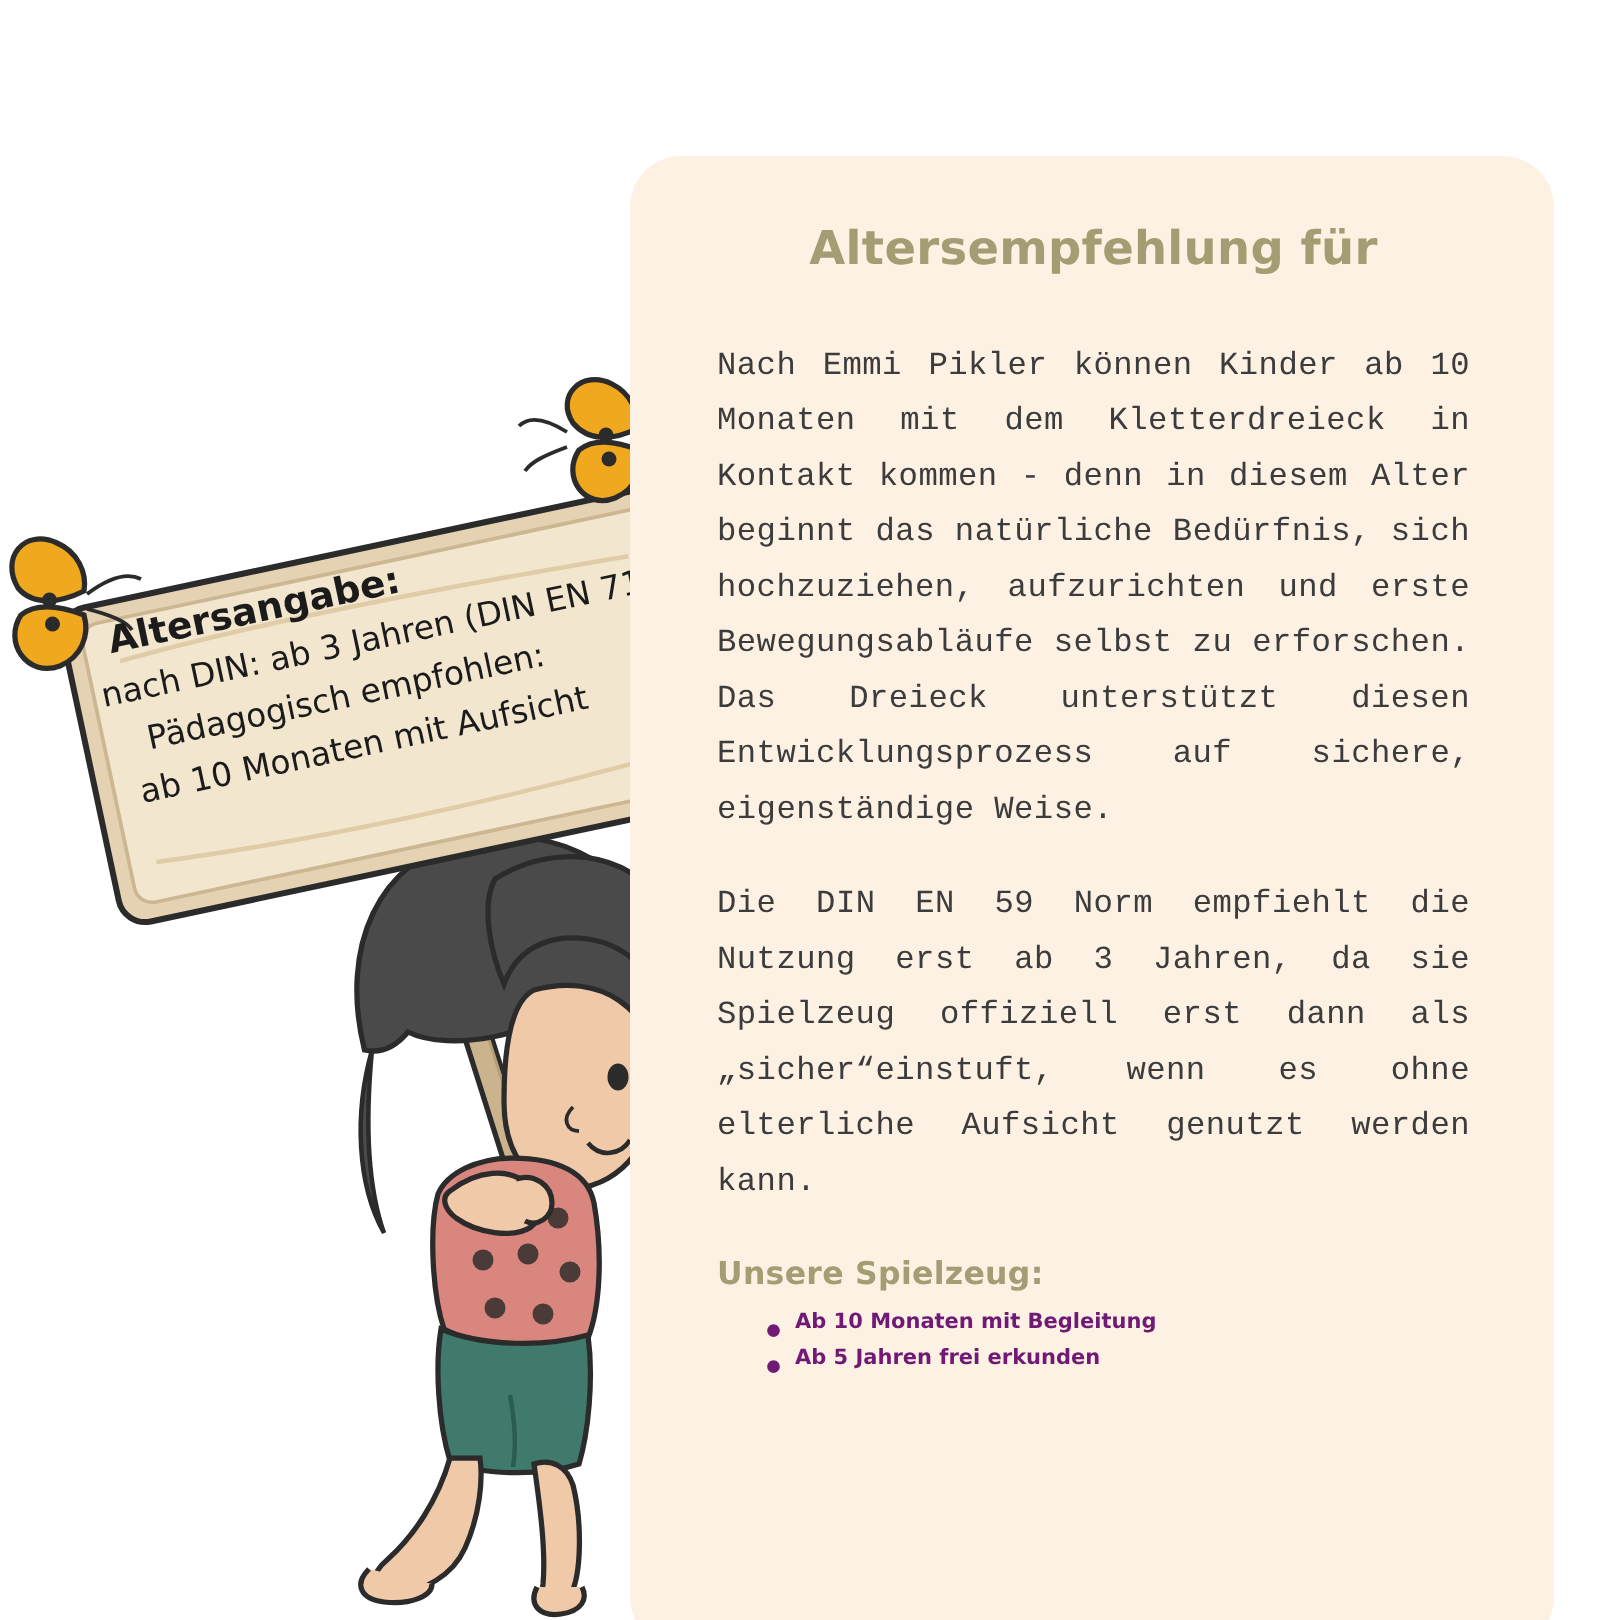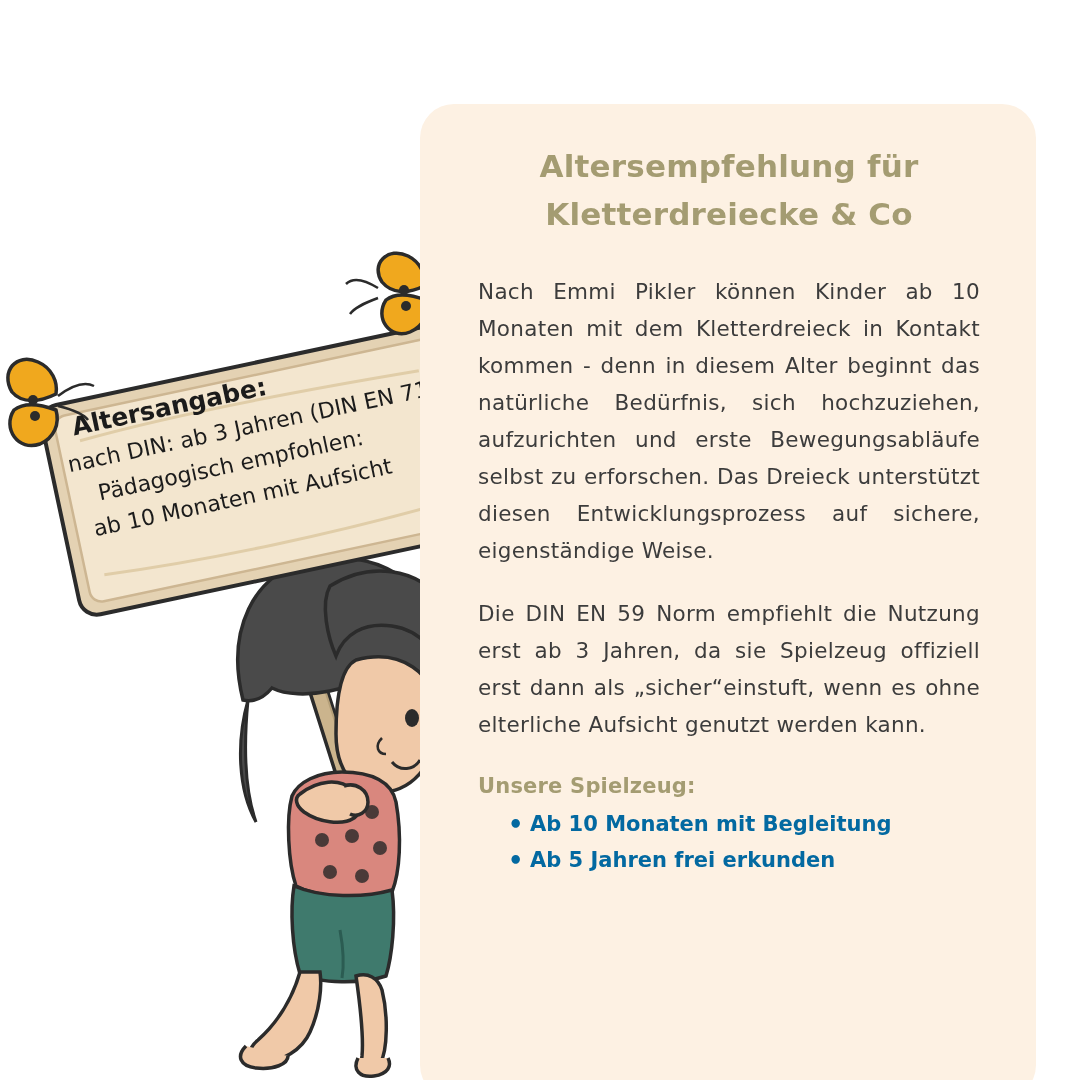--- a/index.html
+++ b/index.html
@@ -50,20 +50,21 @@
     display: block;
   }
 
   .body-para {
     color: #3c3c3c;
     font-size: 21.5px;
     line-height: 1.72;
     text-align: justify;
     margin: 0;
     letter-spacing: 0.3px;
+    font-family: Liberation Mono, monospace;
   }
   #para-1 {
     margin-top: 36px;
   }
   #para-2 {
     margin-top: 26px;
   }
 
   #rec-heading {
     margin-top: 30px;
@@ -71,23 +72,23 @@
     font-weight: bold;
     font-size: 21px;
     letter-spacing: 0.2px;
   }
   #rec-list {
     margin: 8px 0 0 0;
     padding-left: 30px;
     list-style: none;
   }
   #rec-list li {
-    color: #0369a1;
-    font-weight: bold;
-    font-size: 21px;
+    color: #701a75;
+    font-weight: bold;
+    font-size: 14px;
     line-height: 1.72;
     position: relative;
     padding-left: 22px;
   }
   #rec-list li::before {
     content: "•";
     position: absolute;
     left: 0;
     top: -1px;
     font-size: 24px;
@@ -220,21 +221,20 @@
   <div id="sign-title">Altersangabe:</div>
   <div class="sign-line" id="sign-line-1">nach DIN: ab 3 Jahren (DIN EN 71)</div>
   <div class="sign-line" id="sign-line-2">Pädagogisch empfohlen:</div>
   <div class="sign-line" id="sign-line-3">ab 10 Monaten mit Aufsicht</div>
 </div>
 
 <div id="info-card">
 
   <div id="card-title">
     <span class="line">Altersempfehlung für</span>
-    <span class="line">Kletterdreiecke &amp; Co</span>
   </div>
 
   <p class="body-para" id="para-1">Nach Emmi Pikler können Kinder ab 10 Monaten mit dem Kletterdreieck in Kontakt kommen - denn in diesem Alter beginnt das natürliche Bedürfnis, sich hochzuziehen, aufzurichten und erste Bewegungsabläufe selbst zu erforschen. Das Dreieck unterstützt diesen Entwicklungsprozess auf sichere, eigenständige Weise.</p>
   <p class="body-para" id="para-2">Die DIN EN 59 Norm empfiehlt die Nutzung erst ab 3 Jahren, da sie Spielzeug offiziell erst dann als „sicher“einstuft, wenn es ohne elterliche Aufsicht genutzt werden kann.</p>
 
   <div id="rec-heading">Unsere Spielzeug:</div>
 
   <ul id="rec-list">
     <li>Ab 10 Monaten mit Begleitung</li>
     <li>Ab 5 Jahren frei erkunden</li>

